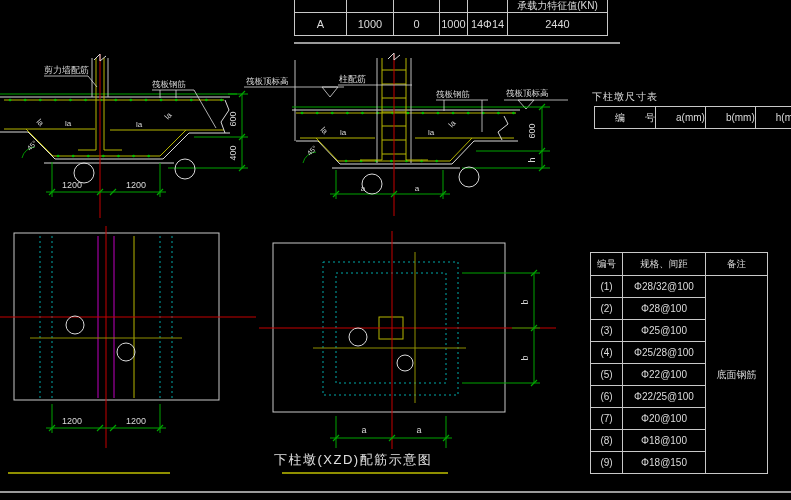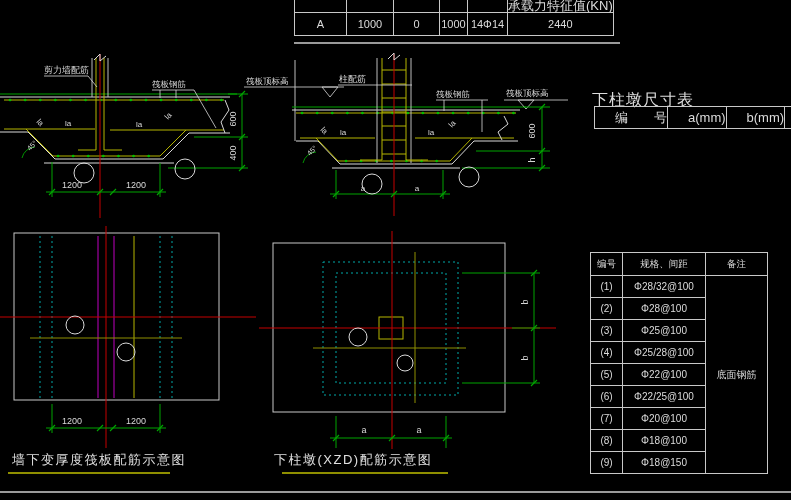--- a/index.html
+++ b/index.html
@@ -5,27 +5,27 @@
   html,body{margin:0;padding:0;background:#000;}
   #canvas{position:relative;width:791px;height:500px;background:#000;overflow:hidden;
           font-family:"Liberation Sans",sans-serif;color:#dcdcdc;}
   svg text{font-family:"Liberation Sans",sans-serif;fill:#d9d9d9;}
   .abs{position:absolute;}
   
   table.cad{border-collapse:collapse;table-layout:fixed;background:transparent;}
   table.cad td,table.cad th{border:1px solid #c8c8c8;color:#dcdcdc;text-align:center;
     vertical-align:middle;padding:0;overflow:hidden;white-space:pre;font-weight:normal;}
   #top-table td{font-size:11px;}
-  #top-table tr.hdr td{border-top:none;font-size:13px;height:12px;line-height:12px;}
+  #top-table tr.hdr td{border-top:none;font-size:10px;height:12px;line-height:12px;}
   #top-table tr.dat td{height:22px;}
   #size-table td{font-size:10px;height:22px;}
-  #size-table tr.hdr td{font-size:13px;height:21px;padding-left:20px;}
+  #size-table tr.hdr td{font-size:10px;height:21px;padding-left:20px;}
   #rebar-table td{font-size:10px;height:21px;}
   #rebar-table tr.hdr td{font-size:9.5px;height:22px;}
-  .tbl-title{position:absolute;color:#dcdcdc;font-size:16px;letter-spacing:1px;white-space:nowrap;}
+  .tbl-title{position:absolute;color:#dcdcdc;font-size:10px;letter-spacing:1px;white-space:nowrap;}
   .caption{position:absolute;color:#e0e0e0;font-size:13px;letter-spacing:1.5px;white-space:nowrap;}
   .cap-underline{position:absolute;height:2px;background:#8f8f00;}
   .frame-line{position:absolute;background:#9a9a9a;}
 </style>
 </head>
 <body>
 
 <div id="canvas">
 
 <svg class="abs" style="left:0;top:0" width="791" height="500" viewBox="0 0 791 500">
@@ -306,20 +306,19 @@
     <td>(8)</td>
     <td>Φ18@100</td>
   </tr>
   <tr>
     <td>(9)</td>
     <td>Φ18@150</td>
   </tr>
 </tbody>
     </table>
 
-<div class="caption" style="left:12px;top:451px">墙下变厚度筏板配筋示意图</div>
 <div class="cap-underline" style="left:8px;top:472px;width:162px"></div>
 <div class="caption" style="left:274px;top:451px">下柱墩(XZD)配筋示意图</div>
 <div class="cap-underline" style="left:282px;top:472px;width:166px"></div>
 
 <div class="frame-line" style="left:0;top:491px;width:791px;height:2px"></div>
 
 </div>
 
 </body></html>

